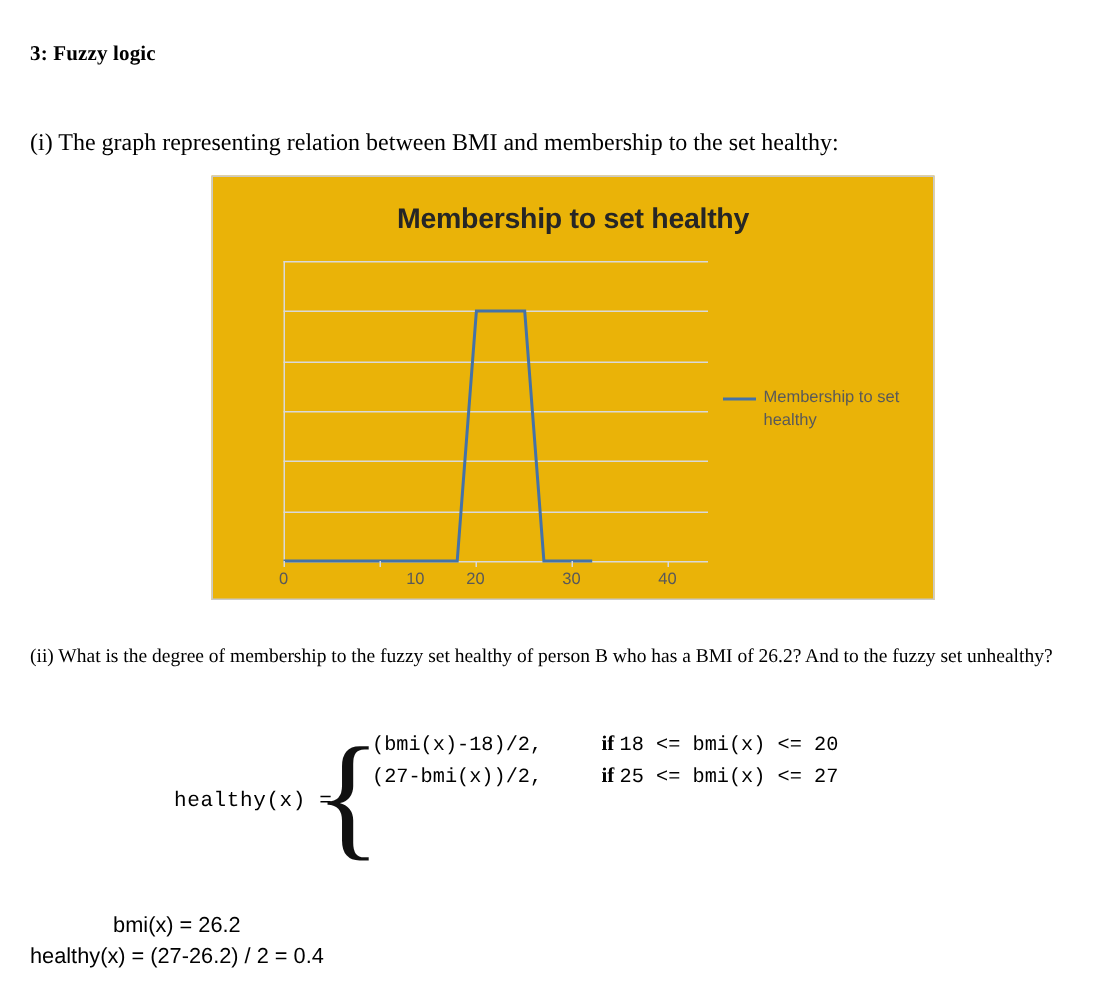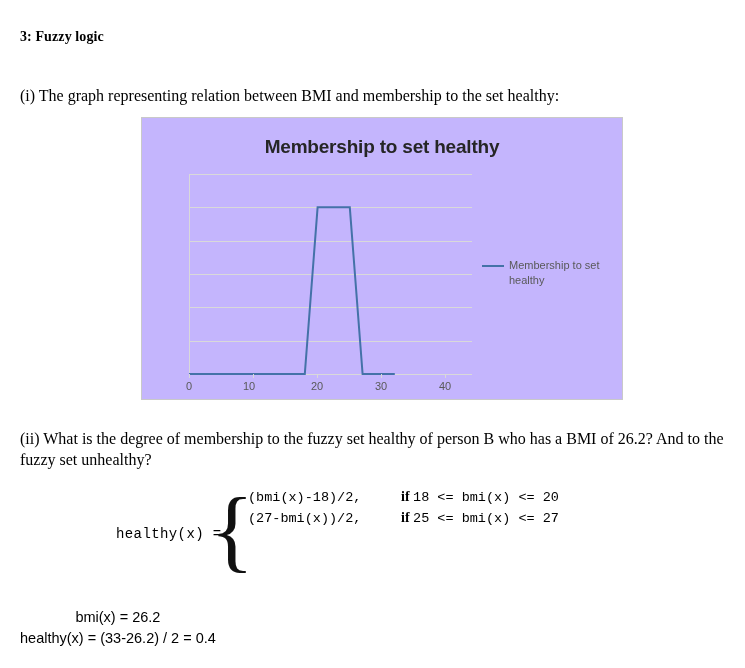--- a/index.html
+++ b/index.html
@@ -37,21 +37,21 @@
     font-size: 16px;
     font-family: "Liberation Serif", serif;
   }
   .chart-box {
     position: absolute;
     left: 141px;
     top: 117px;
     width: 482px;
     height: 283px;
     border: 1px solid #c9c9c9;
-    background: #c4b5fd;
+    background: #eab308;
     box-sizing: border-box;
   }
   .chart-title {
     position: absolute;
     left: 0;
     right: 0;
     top: 18px;
     text-align: center;
     font-family: "Liberation Sans", sans-serif;
     font-weight: bold;
@@ -130,21 +130,21 @@
   }
   .legend-label {
     display: block;
     margin-left: 27px;
   }
   .para-ii {
     position: absolute;
     left: 20px;
     top: 428px;
     width: 712px;
-    font-size: 16px;
+    font-size: 13px;
     line-height: 1.32;
     font-family: "Liberation Serif", serif;
   }
   .formula-block {
     position: absolute;
     left: 20px;
     top: 482px;
     width: 700px;
     height: 110px;
   }
@@ -235,21 +235,21 @@
       </svg>
     </div>
 
     <div class="xtick-mark" style="left:47px;"></div>
     <div class="xtick-mark" style="left:111px;"></div>
     <div class="xtick-mark" style="left:175px;"></div>
     <div class="xtick-mark" style="left:239px;"></div>
     <div class="xtick-mark" style="left:303px;"></div>
 
     <div class="xtick" style="left:27px;">0</div>
-    <div class="xtick" style="left:87px;">10</div>
+    <div class="xtick" style="left:101px;text-align:right;">10</div>
     <div class="xtick" style="left:155px;">20</div>
     <div class="xtick" style="left:219px;">30</div>
     <div class="xtick" style="left:283px;">40</div>
 
     <div class="legend">
       <span class="legend-swatch"></span>
       <span class="legend-label">Membership to set healthy</span>
     </div>
   </div>
 
@@ -259,16 +259,16 @@
     <div class="fn-name">healthy(x)  =</div>
     <div class="brace">{</div>
     <div class="cases">
       <span class="case-row"><span class="case-val">(bmi(x)-18)/2,</span><span class="case-cond"><b>if </b><span>18 &lt;= bmi(x) &lt;= 20</span></span></span>
       <span class="case-row"><span class="case-val">(27-bmi(x))/2,</span><span class="case-cond"><b>if </b><span>25 &lt;= bmi(x) &lt;= 27</span></span></span>
     </div>
   </div>
 
   <div class="footer-lines">
     <div>bmi(x) = 26.2</div>
-    <div>healthy(x)  = (33-26.2) / 2 = 0.4</div>
+    <div>healthy(x)  = (27-26.2) / 2 = 0.4</div>
   </div>
 
 </div>
 
 </body></html>

